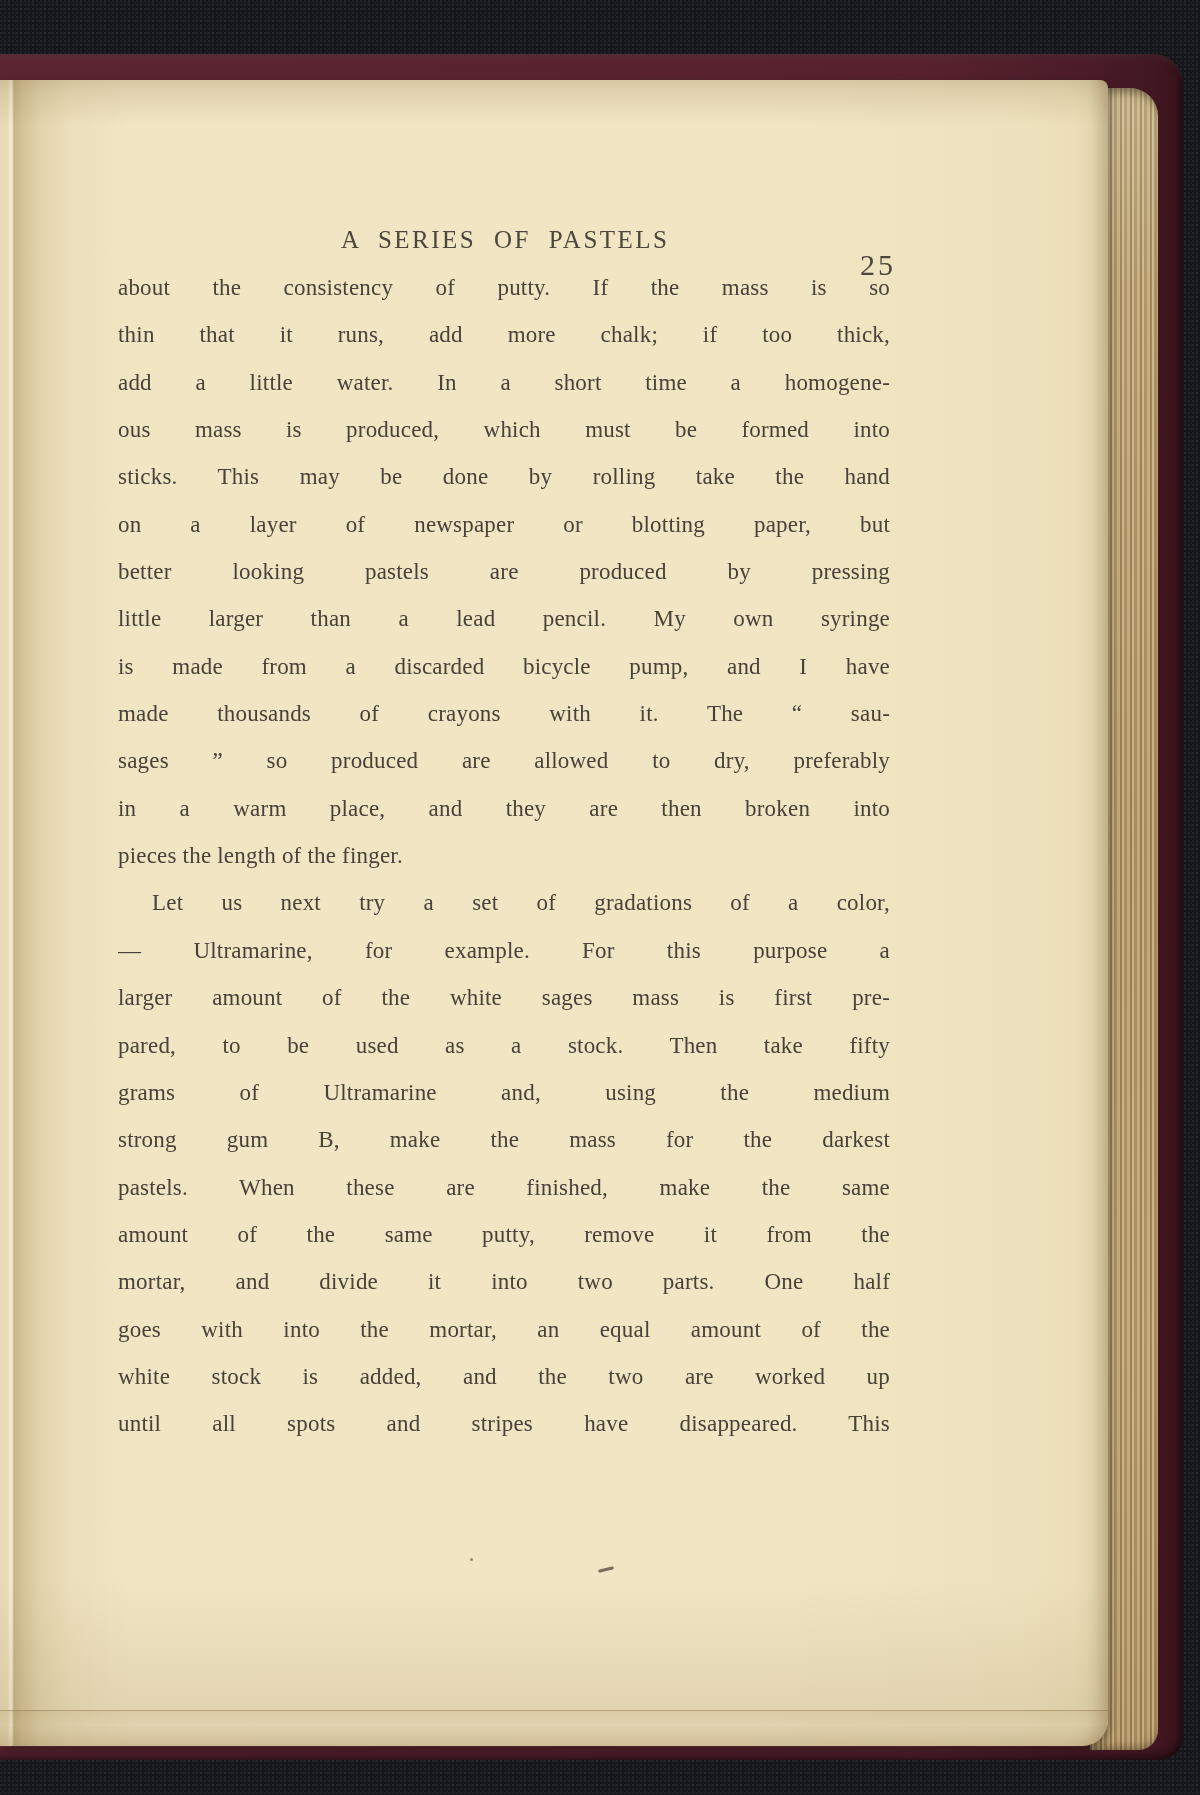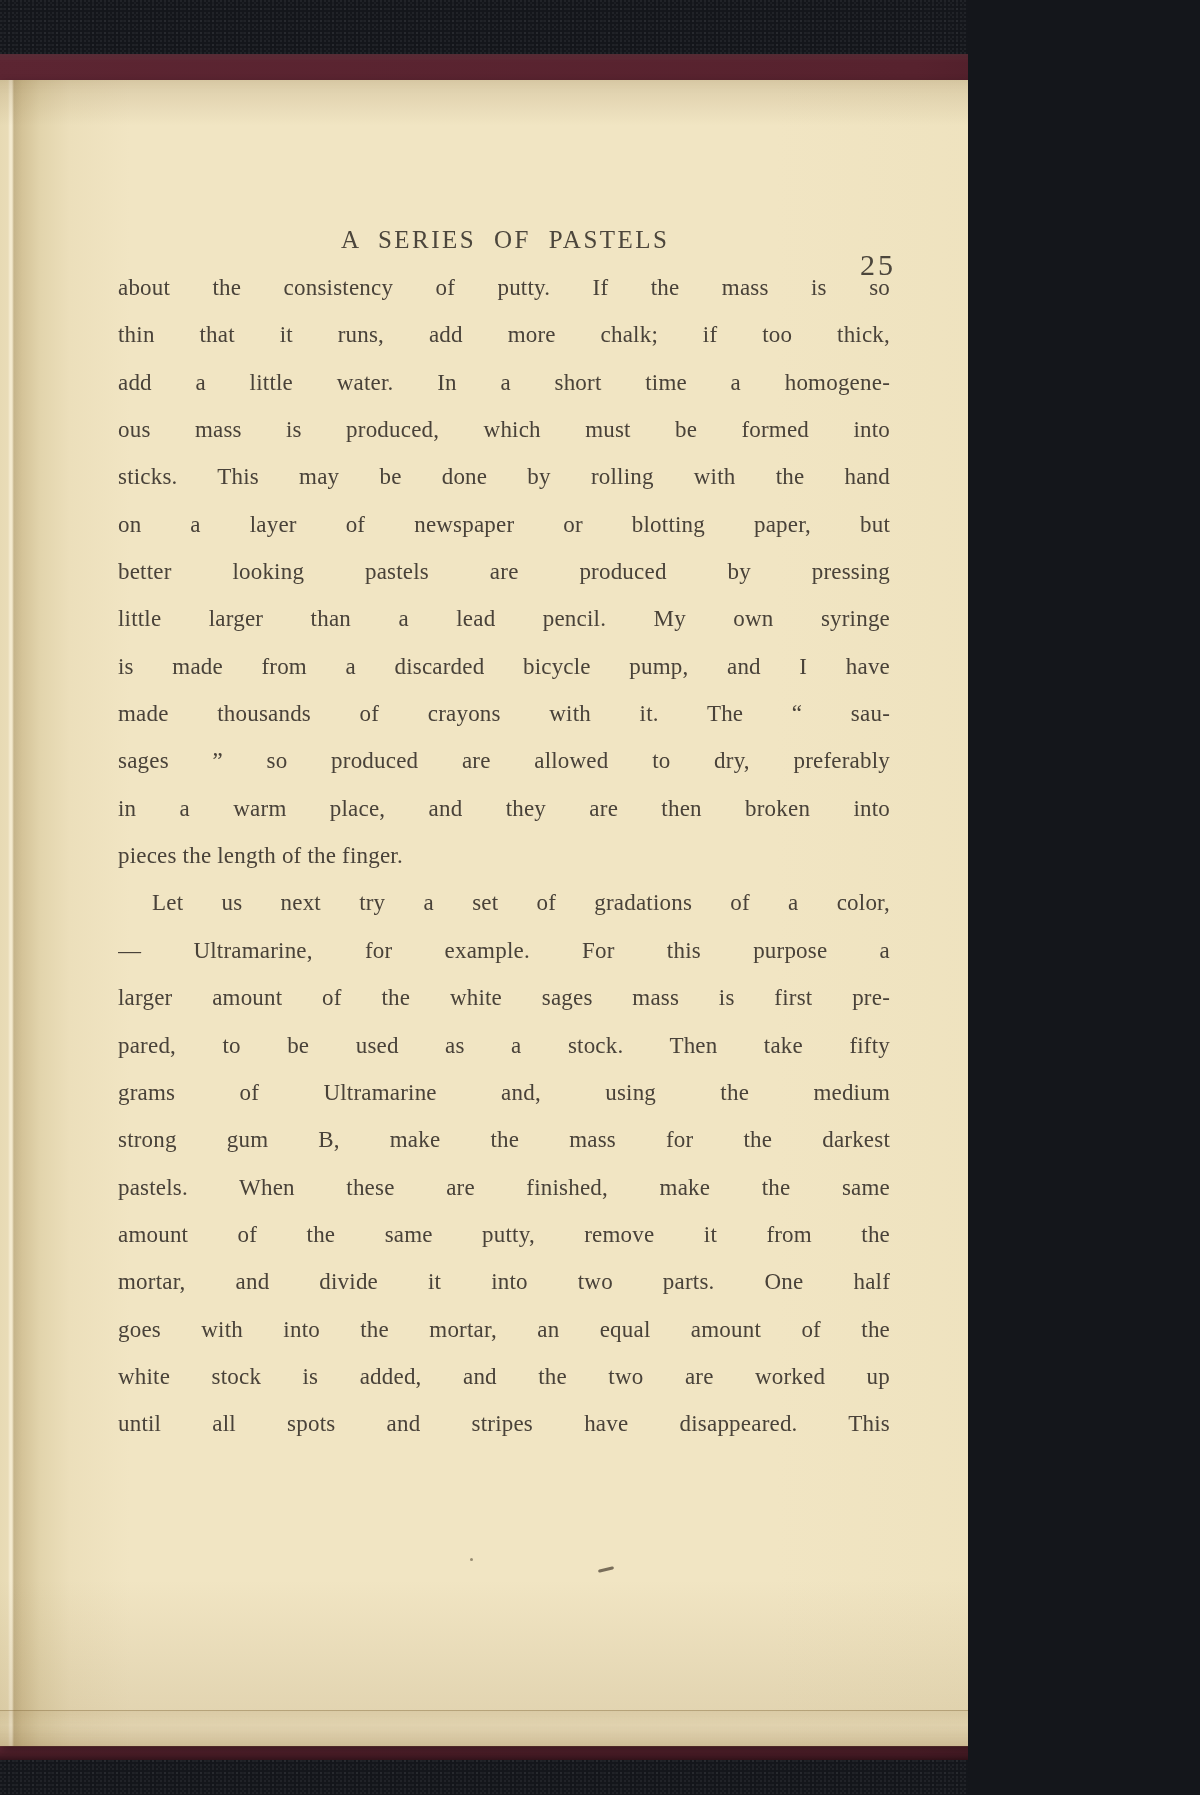--- a/index.html
+++ b/index.html
@@ -2,21 +2,21 @@
 <html><head>
 <meta charset="utf-8">
 <style>
   html,body{margin:0;padding:0;}
   body{
     width:1200px;height:1795px;overflow:hidden;
     font-family:"Liberation Serif", serif;
     background:#14161b;
   }
   .scene{
-    position:relative;width:968px;height:1795px;overflow:hidden;
+    position:relative;width:1200px;height:1795px;overflow:hidden;
     background-color:#14161b;
     background-image:
       radial-gradient(circle at 1px 1px, rgba(255,255,255,0.055) 1px, transparent 1.5px),
       radial-gradient(circle at 3px 3px, rgba(255,255,255,0.035) 1px, transparent 1.5px);
     background-size:4px 4px, 6px 6px;
   }
   
   .cover{
     position:absolute;left:-30px;top:54px;width:1213px;height:1706px;
     background:linear-gradient(90deg,#5c2532 0%, #57222e 78%, #4a1c27 92%, #3c141e 100%);
@@ -97,21 +97,21 @@
   <div class="cover"></div>
   <div class="fore-edge"></div>
   <div class="page">
     <div class="running-title">A SERIES OF PASTELS</div>
     <div class="pagenum">25</div>
     <div class="body-text">
         <div class="line">about the consistency of putty.  If the mass is so</div>
         <div class="line">thin that it runs, add more chalk; if too thick,</div>
         <div class="line">add a little water.  In a short time a homogene-</div>
         <div class="line">ous mass is produced, which must be formed into</div>
-        <div class="line">sticks.  This may be done by rolling with the hand</div>
+        <div class="line">sticks.  This may be done by rolling take the hand</div>
         <div class="line">on a layer of newspaper or blotting paper, but</div>
         <div class="line">better looking pastels are produced by pressing</div>
         <div class="line">little larger than a lead pencil.  My own syringe</div>
         <div class="line">is made from a discarded bicycle pump, and I have</div>
         <div class="line">made thousands of crayons with it.  The “ sau-</div>
         <div class="line">sages ” so produced are allowed to dry, preferably</div>
         <div class="line">in a warm place, and they are then broken into</div>
         <div class="line end">pieces the length of the finger.</div>
         <div class="line indent">Let us next try a set of gradations of a color,</div>
         <div class="line">— Ultramarine, for example.  For this purpose a</div>

